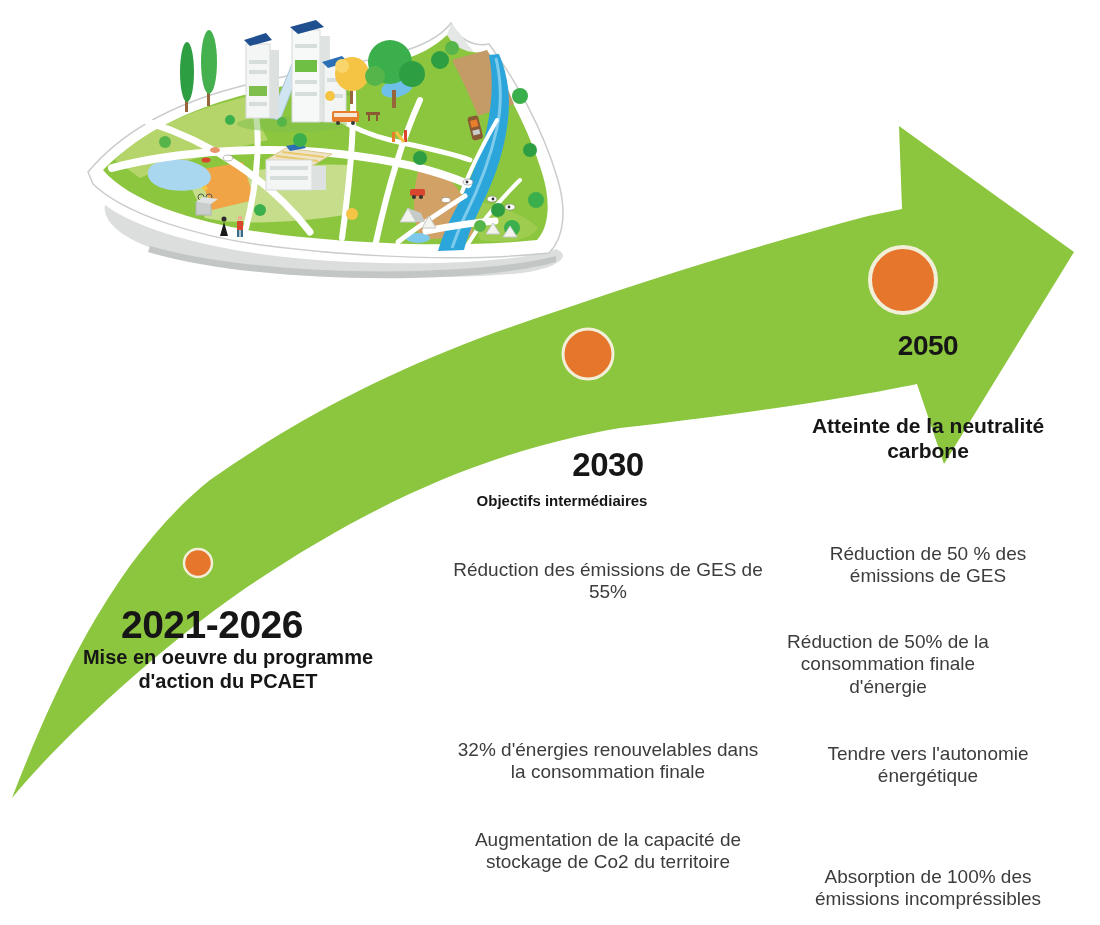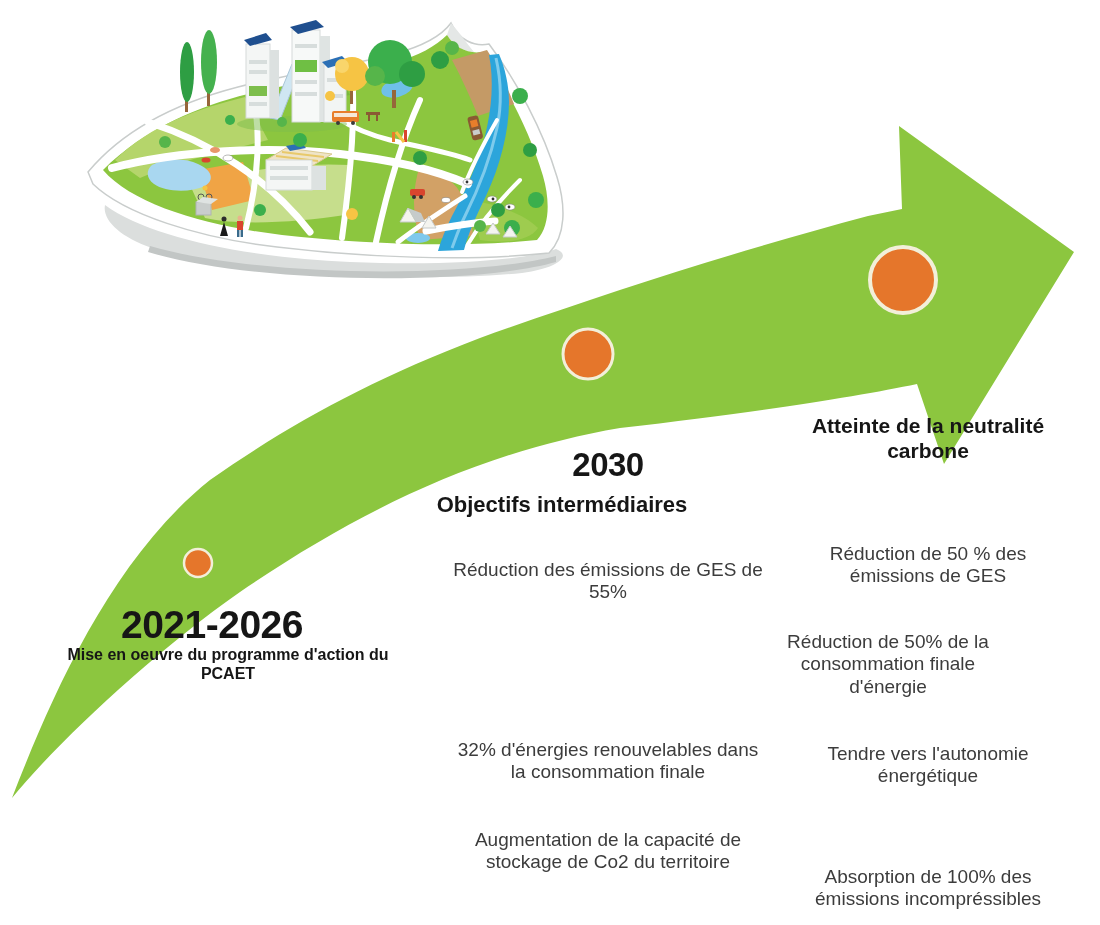--- a/index.html
+++ b/index.html
@@ -253,27 +253,28 @@
     </g>
 
     <g>
       <circle cx="198" cy="563" r="14" fill="#E5762B" stroke="#F2EFD9" stroke-width="2.5"></circle>
       <circle cx="588" cy="354" r="25" fill="#E5762B" stroke="#F2EFD9" stroke-width="3"></circle>
       <circle cx="903" cy="280" r="33" fill="#E5762B" stroke="#F2EFD9" stroke-width="4"></circle>
     </g>
   </svg>
 
   <div class="txt year" style="left:62px;top:604px;width:300px;font-size:39px;">2021-2026</div>
-  <div class="txt subtitle" style="left:63px;top:646px;width:330px;font-size:16px;">Mise en oeuvre du programme d'action du PCAET</div>
+  <div class="txt subtitle" style="left:63px;top:646px;width:330px;font-size:20px;">Mise en oeuvre du programme d'action du PCAET</div>
 
   <div class="txt year" style="left:458px;top:447px;width:300px;font-size:33px;">2030</div>
-  <div class="txt subtitle" style="left:412px;top:492px;width:300px;font-size:22px;">Objectifs intermédiaires</div>
+  <div class="txt subtitle" style="left:412px;top:492px;width:300px;font-size:15px;">Objectifs intermédiaires</div>
   <div class="txt objective" style="left:453px;top:559px;width:310px;">Réduction des émissions de GES de 55%</div>
   <div class="txt objective" style="left:453px;top:739px;width:310px;">32% d'énergies renouvelables dans la consommation finale</div>
   <div class="txt objective" style="left:453px;top:829px;width:310px;">Augmentation de la capacité de stockage de Co2 du territoire</div>
 
+  <div class="txt year" style="left:778px;top:331px;width:300px;font-size:28px;">2050</div>
   <div class="txt subtitle" style="left:778px;top:414px;width:300px;font-size:21px;">Atteinte de la neutralité carbone</div>
   <div class="txt objective" style="left:808px;top:543px;width:240px;">Réduction de 50 % des émissions de GES</div>
   <div class="txt objective" style="left:768px;top:631px;width:240px;">Réduction de 50% de la consommation finale d'énergie</div>
   <div class="txt objective" style="left:808px;top:743px;width:240px;">Tendre vers l'autonomie énergétique</div>
   <div class="txt objective" style="left:807px;top:866px;width:242px;">Absorption de 100% des émissions incompréssibles</div>
 
 </div>
 
 </body></html>

